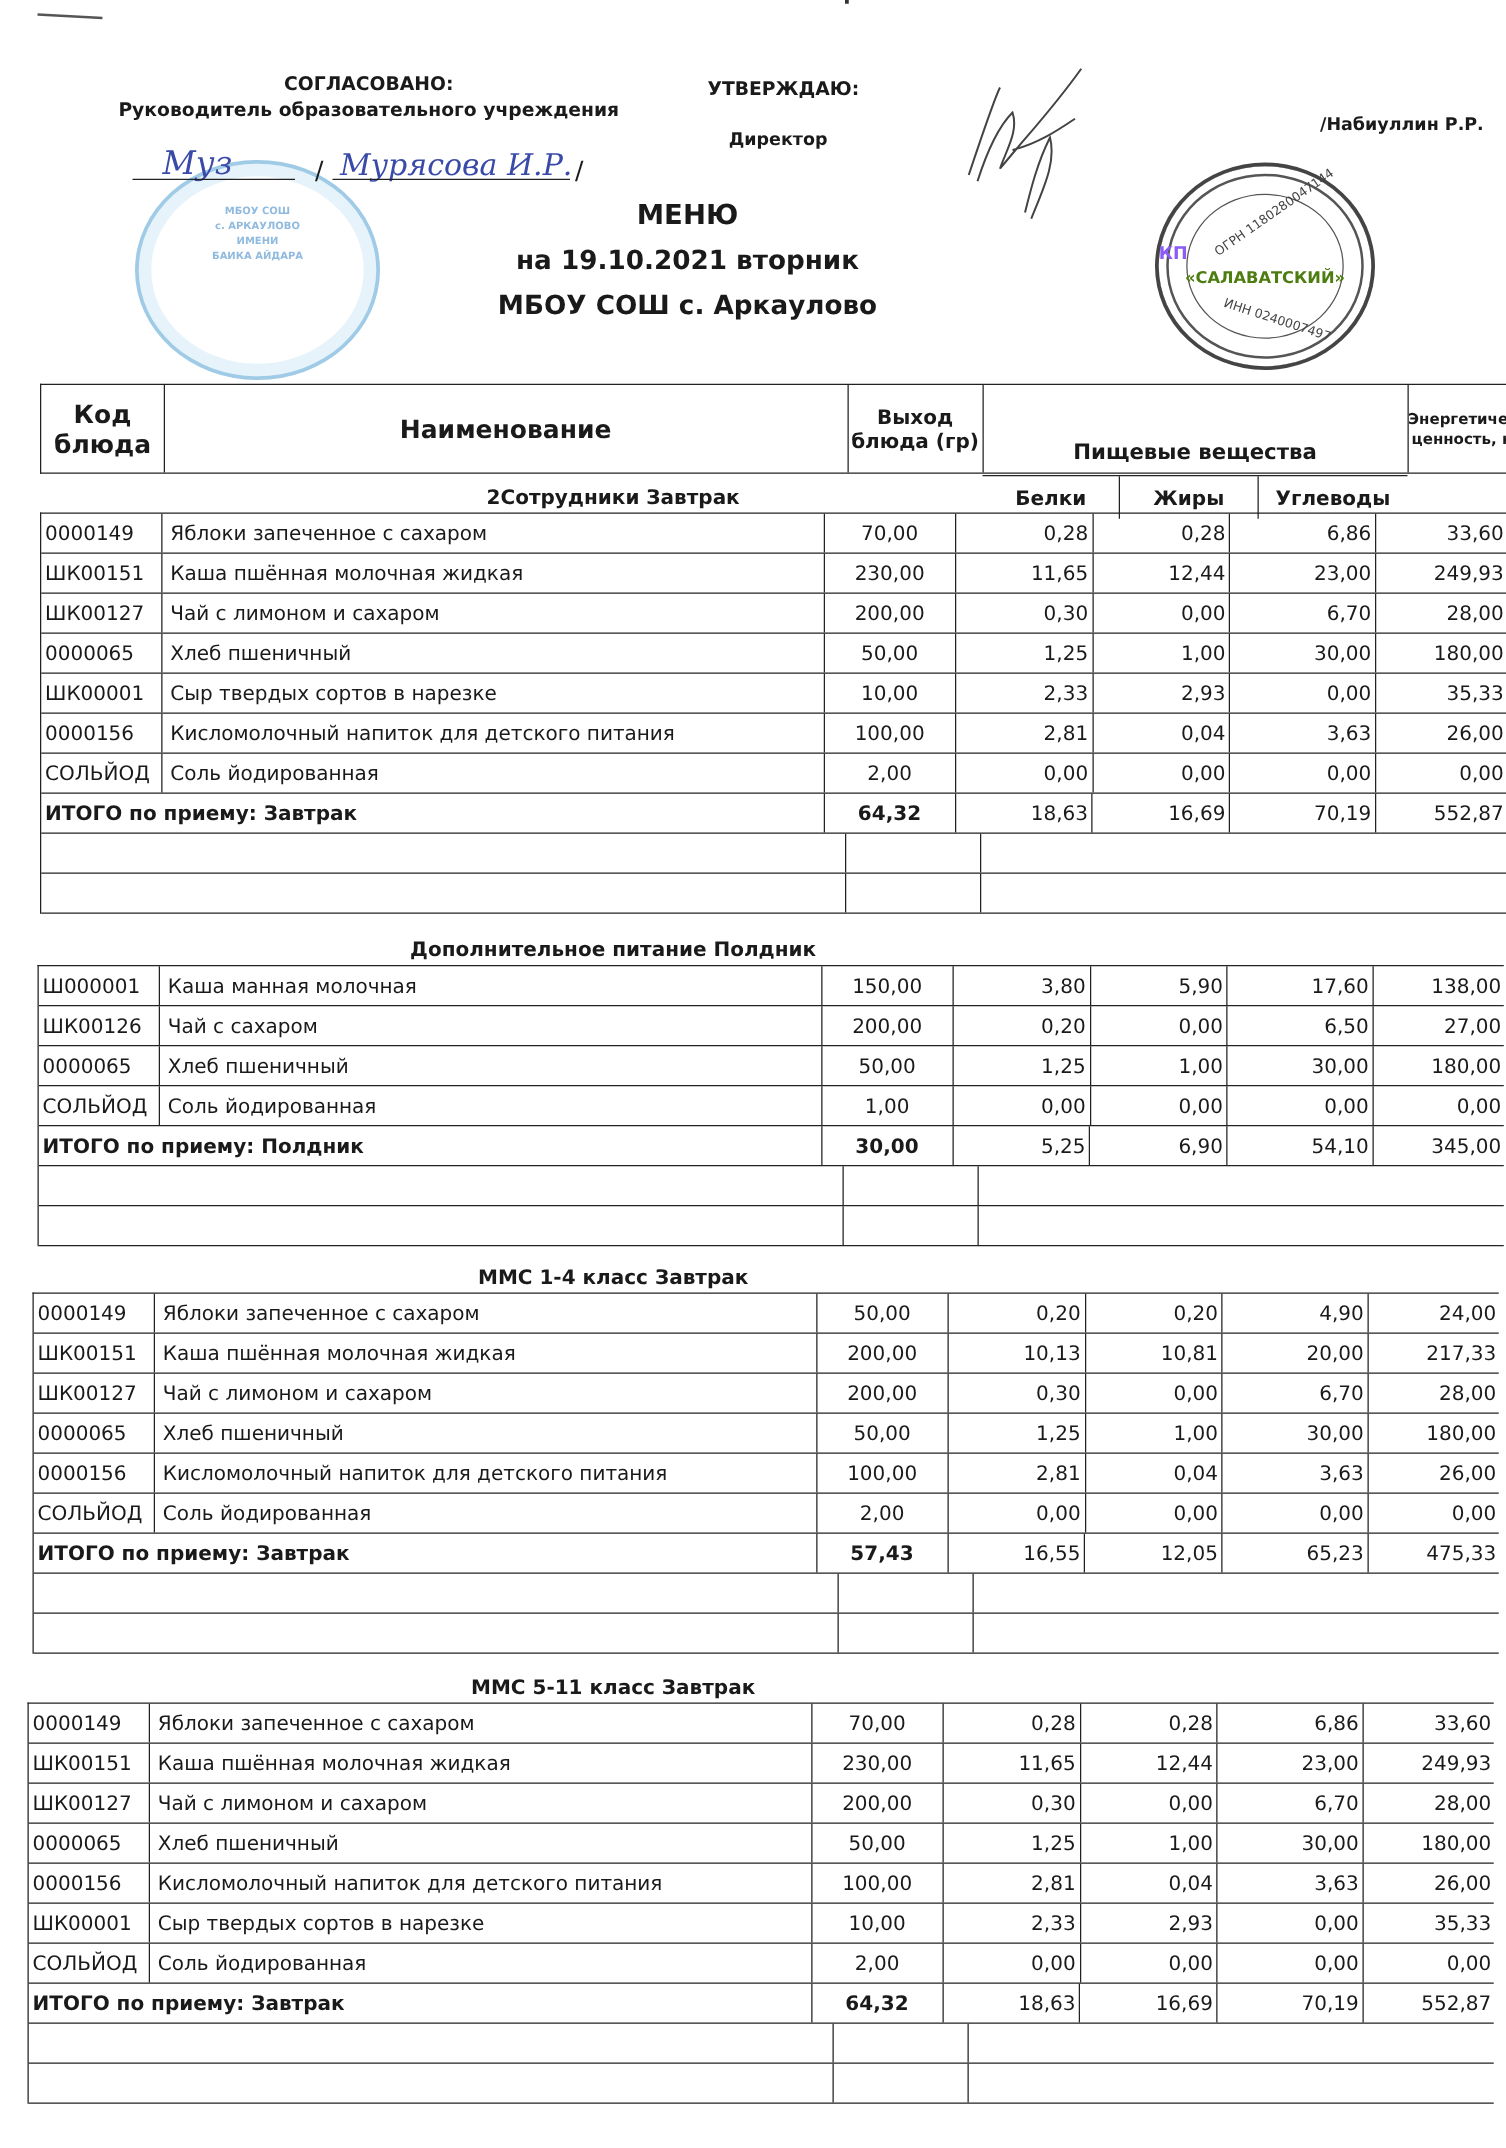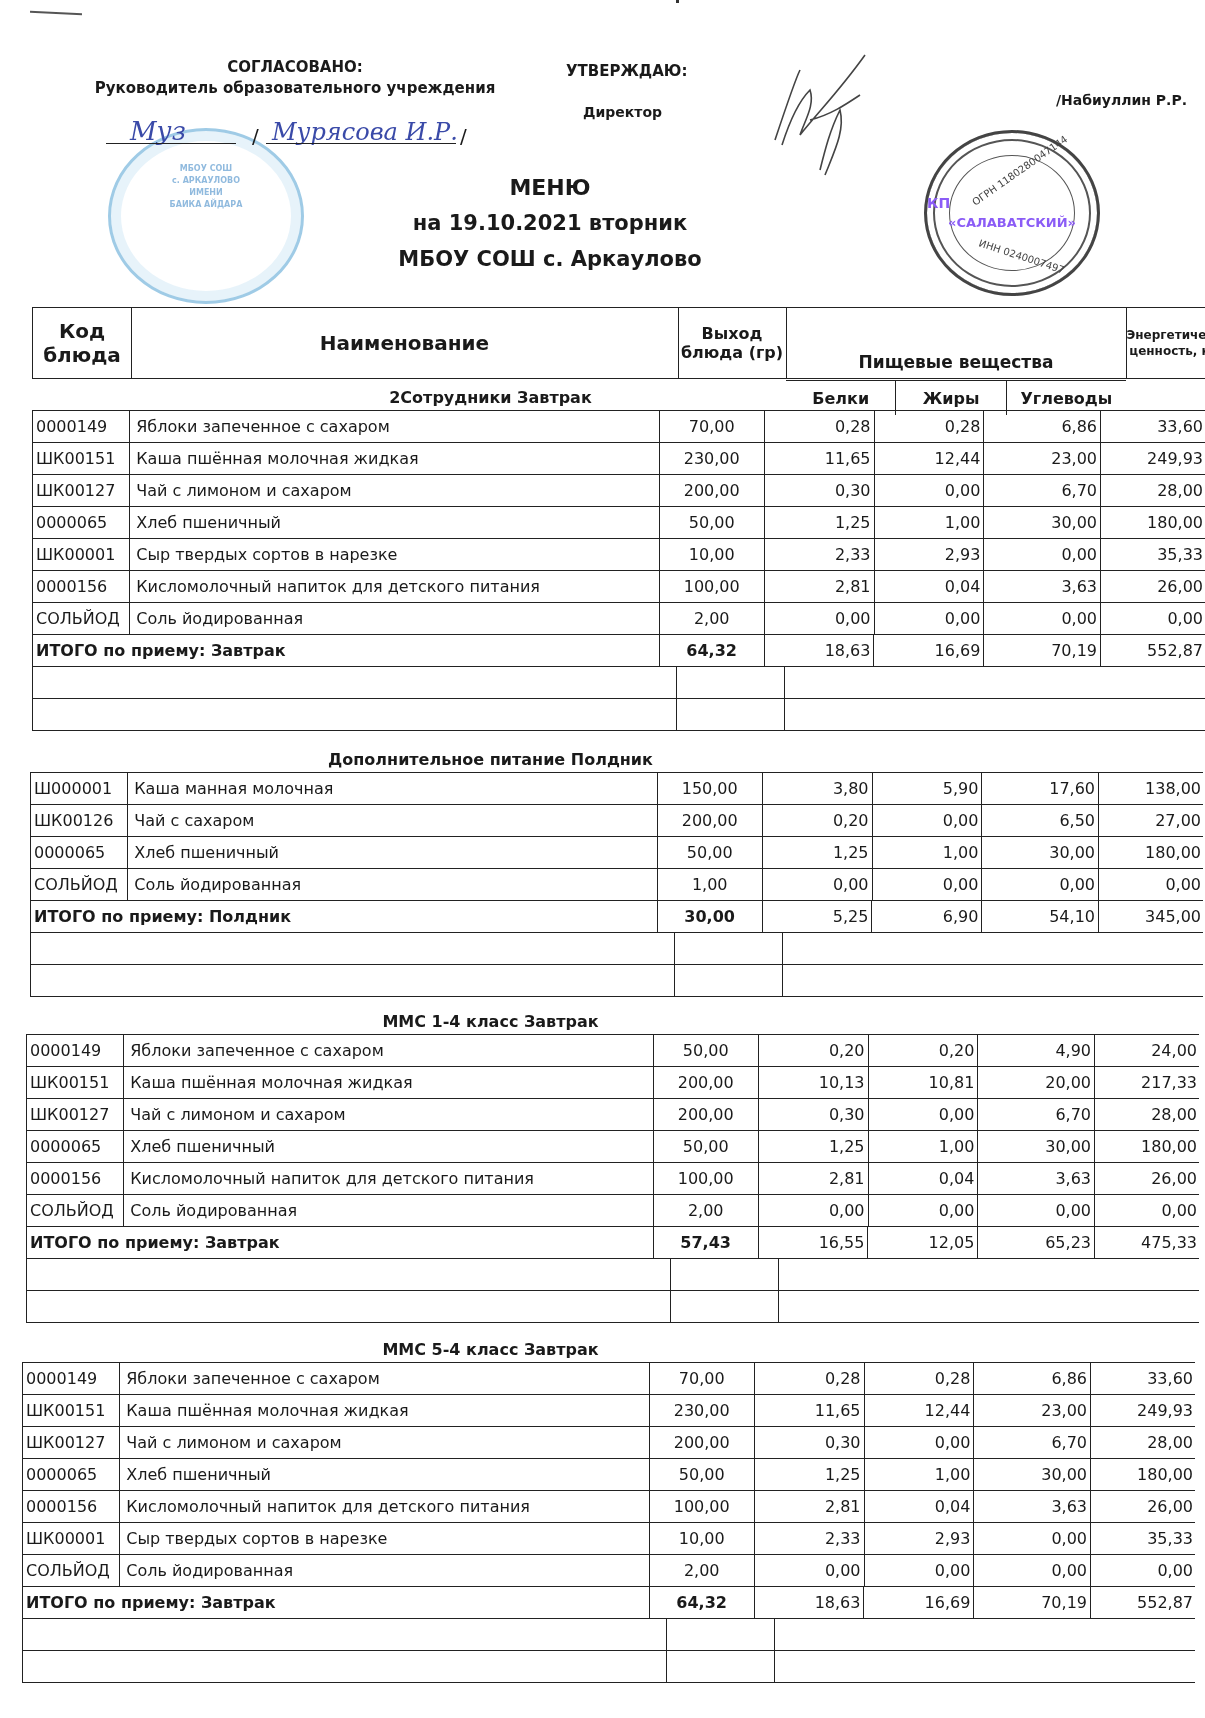--- a/index.html
+++ b/index.html
@@ -30,25 +30,25 @@
   .director { position: absolute; left: 583px; top: 104px; font-weight: bold; font-size: 14px; }
   .nabiull { position: absolute; left: 1056px; top: 92px; font-weight: bold; font-size: 14px; }
   .dir-sig { position: absolute; left: 770px; top: 50px; width: 110px; height: 130px; }
 
   .stamp-gray {
     position: absolute; left: 924px; top: 130px; width: 170px; height: 160px; border-radius: 50%;
     border: 3px solid #444; box-shadow: inset 0 0 0 6px #fff, inset 0 0 0 8px #555;
   }
   .stamp-gray .ring { position: absolute; left: 22px; top: 22px; right: 22px; bottom: 22px; border-radius: 50%; border: 1.5px solid #555; }
   .stamp-gray .t1 { position: absolute; left: 0; right: 0; top: 62px; font-weight: bold; font-size: 14px; color: #8b5cf6; }
-  .stamp-gray .t2 { position: absolute; left: 0; right: 0; top: 82px; text-align: center; font-weight: bold; font-size: 13px; color: #8b5cf6; }
+  .stamp-gray .t2 { position: absolute; left: 0; right: 0; top: 82px; text-align: center; font-weight: bold; font-size: 13px; color: #4d7c0f; }
   .stamp-gray .t3 { position: absolute; left: 36px; top: 32px; font-size: 10px; color: #444; transform: rotate(-35deg); }
   .stamp-gray .t4 { position: absolute; left: 50px; top: 118px; font-size: 10px; color: #444; transform: rotate(18deg); }
 
-  .title { position: absolute; left: 360px; width: 380px; text-align: center; font-weight: bold; margin-top: 15px; }
+  .title { position: absolute; left: 360px; width: 380px; text-align: center; font-weight: bold; }
   .title.t-menu { top: 160px; font-size: 22px; }
   .title.t-date { top: 196px; font-size: 21px; }
   .title.t-school { top: 232px; font-size: 21px; }
   .hdr { position: absolute; left: 32px; top: 307px; width: 1173px; height: 72px; border: 1.5px solid #222; border-right: none; box-sizing: border-box; }
   .hdr .c { position: absolute; top: 0; bottom: 0; border-right: 1.5px solid #222; display: flex; align-items: center; justify-content: center; text-align: center; font-weight: bold; }
   .hdr .code { left: 0; width: 98px; font-size: 20px; line-height: 24px; }
   .hdr .name { left: 98px; width: 547px; font-size: 20px; }
   .hdr .yield { left: 645px; width: 108px; font-size: 16px; line-height: 19px; }
   .hdr .nutr { left: 753px; width: 340px; border-right: 1.5px solid #222; display: block; }
   .hdr .nutr .top { height: 36px; border-bottom: 1.5px solid #222; display: flex; align-items: center; justify-content: center; font-size: 17px; margin-top: 36px; }
@@ -351,21 +351,21 @@
       <div class="e2"></div>
       <div class="e3"></div>
     </div>
     <div class="row empty">
       <div class="e1"></div>
       <div class="e2"></div>
       <div class="e3"></div>
     </div>
   </div>
 
-<div class="section-title" style="top:1340px">ММС 5-4 класс Завтрак</div>
+<div class="section-title" style="top:1340px">ММС 5-11 класс Завтрак</div>
 <div class="sec" style="left:22px; top:1362px;">
     <div class="row">
       <div class="c-code">0000149</div>
       <div class="c-name">Яблоки запеченное с сахаром</div>
       <div class="c-yield">70,00</div>
       <div class="c-num">0,28</div>
       <div class="c-num">0,28</div>
       <div class="c-num" style="width:120px">6,86</div>
       <div class="c-kcal">33,60</div>
     </div>

